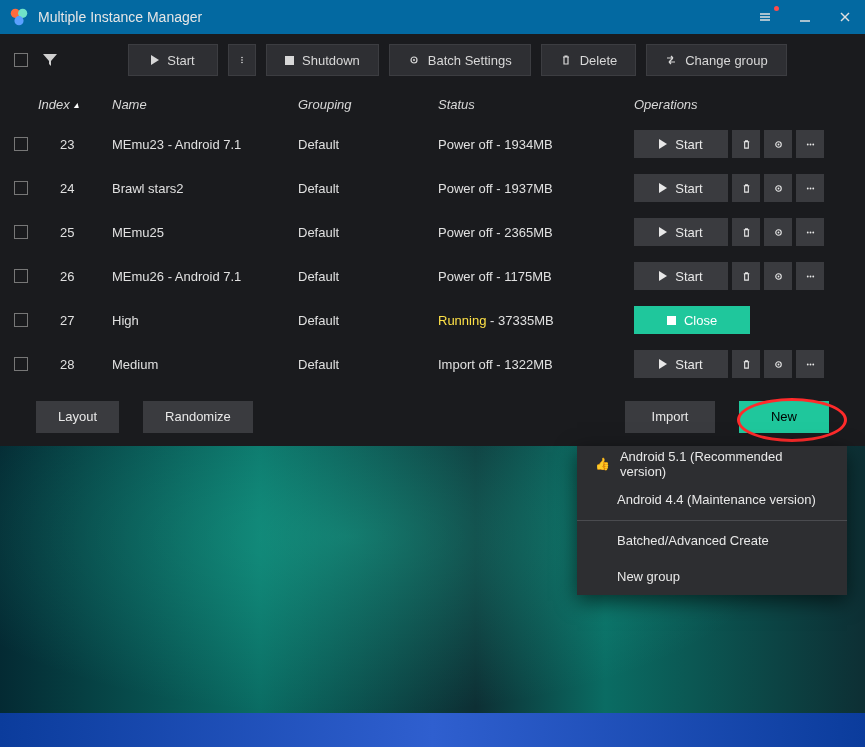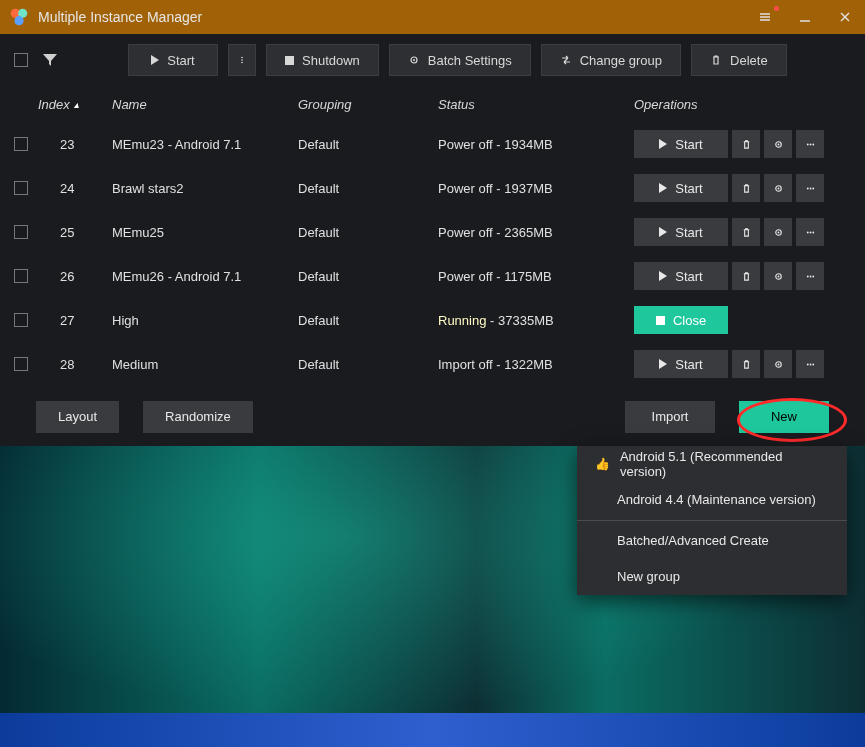--- a/index.html
+++ b/index.html
@@ -1,19 +1,19 @@
 <!DOCTYPE html>
 <html><head>
 <meta charset="utf-8">
 <style>
   * { margin: 0; padding: 0; box-sizing: border-box; font-family: "Segoe UI", Arial, sans-serif; }
   html, body { width: 865px; height: 747px; background: #0a2a3a; overflow: hidden; }
   .app { width: 865px; height: 747px; display: flex; flex-direction: column; }
   
-  .titlebar { height: 34px; background: #a16207; display: flex; align-items: center; color: #e6e6e6; font-size: 14px; }
+  .titlebar { height: 34px; background: #0369a1; display: flex; align-items: center; color: #e6e6e6; font-size: 14px; }
   .titlebar .logo { width: 22px; height: 22px; margin: 0 8px; position: relative; }
   .titlebar .logo svg { width: 22px; height: 22px; }
   .titlebar .title { flex: 0 0 auto; }
   .titlebar .spacer { flex: 1; }
   .titlebar .winbtn { width: 40px; height: 34px; display: flex; align-items: center; justify-content: center; color: #e0e0e0; cursor: pointer; position: relative; }
   .titlebar .winbtn svg { width: 14px; height: 14px; stroke: #e0e0e0; fill: none; stroke-width: 1.5; }
   .titlebar .dot { position: absolute; top: 6px; right: 6px; width: 5px; height: 5px; background: #ff4b4b; border-radius: 50%; }
 
   
   .toolbar { height: 52px; background: #1a1b1e; display: flex; align-items: center; padding: 0 14px; gap: 10px; }
@@ -36,29 +36,29 @@
   .thead .c-ops { flex: 1; }
   .sort-arrow { font-size: 10px; color: #fff; }
 
   .tbody { flex: 1; overflow: hidden; }
   .row { display: flex; align-items: center; height: 44px; font-size: 13px; color: #e0e0e0; padding: 0 0 0 14px; }
   .row .c-cb { width: 24px; }
   .row .c-index { width: 74px; padding-left: 22px; }
   .row .c-name { width: 186px; }
   .row .c-group { width: 140px; }
   .row .c-status { width: 196px; }
-  .row .c-status .running { color: #fef9c3; }
+  .row .c-status .running { color: #fde047; }
   .row .c-ops { flex: 1; display: flex; gap: 4px; align-items: center; }
   .row .cb { width: 14px; height: 14px; border: 1px solid #777; cursor: pointer; }
 
   .opbtn { height: 28px; background: #3a3b3f; color: #e8e8e8; display: flex; align-items: center; justify-content: center; font-size: 13px; cursor: pointer; border: none; }
   .opbtn.start { width: 94px; gap: 8px; }
   .opbtn.icon { width: 28px; }
   .opbtn svg { width: 11px; height: 11px; fill: #e8e8e8; }
-  .opbtn.close { width: 94px; gap: 8px; background: #1fc79c; color: #fff; }
+  .opbtn.close { width: 116px; gap: 8px; background: #1fc79c; color: #fff; }
 
   
   .footer { height: 58px; background: #1a1b1e; display: flex; align-items: center; padding: 0 36px 0 36px; gap: 24px; position: relative; }
   .footer .fbtn { height: 32px; padding: 0 22px; background: #3a3b3f; color: #e8e8e8; display: flex; align-items: center; justify-content: center; font-size: 13px; cursor: pointer; border: none; }
   .footer .spacer { flex: 1; }
   .footer .fbtn.new { background: #1fc79c; color: #000000; width: 90px; padding: 0; }
   .footer .fbtn.import { width: 90px; padding: 0; }
 
   .highlight-ellipse { position: absolute; right: 18px; top: 10px; width: 110px; height: 44px; border: 3px solid #ff2b2b; border-radius: 50%; pointer-events: none; }
 
@@ -144,32 +144,32 @@
           <svg viewBox="0 0 12 12">
             <circle cx="6" cy="6" r="3" stroke="#d8d8d8" fill="none" stroke-width="1.2"></circle>
             <circle cx="6" cy="6" r="1" fill="#d8d8d8"></circle>
           </svg>
         </span>
     <span>Batch Settings</span>
   </div>
   <div class="tbtn">
     <span class="icn">
           <svg viewBox="0 0 12 12">
+            <path d="M3 3 H9 M4 3 V10 H8 V3 M5 3 V2 H7 V3" stroke="#d8d8d8" fill="none" stroke-width="1.2"></path>
+          </svg>
+        </span>
+    <span>Delete</span>
+  </div>
+  <div class="tbtn">
+    <span class="icn">
+          <svg viewBox="0 0 12 12">
             <path d="M2 4 H8 M8 4 L6 2 M8 4 L6 6 M10 8 H4 M4 8 L6 6 M4 8 L6 10" stroke="#d8d8d8" fill="none" stroke-width="1.2"></path>
           </svg>
         </span>
     <span>Change group</span>
-  </div>
-  <div class="tbtn">
-    <span class="icn">
-          <svg viewBox="0 0 12 12">
-            <path d="M3 3 H9 M4 3 V10 H8 V3 M5 3 V2 H7 V3" stroke="#d8d8d8" fill="none" stroke-width="1.2"></path>
-          </svg>
-        </span>
-    <span>Delete</span>
   </div>
 </div>
 
 <div class="main">
   <div class="thead">
     <div class="c-cb"></div>
     <div class="c-index">
       <span>Index</span>
       <span class="sort-arrow">▴</span>
     </div>

